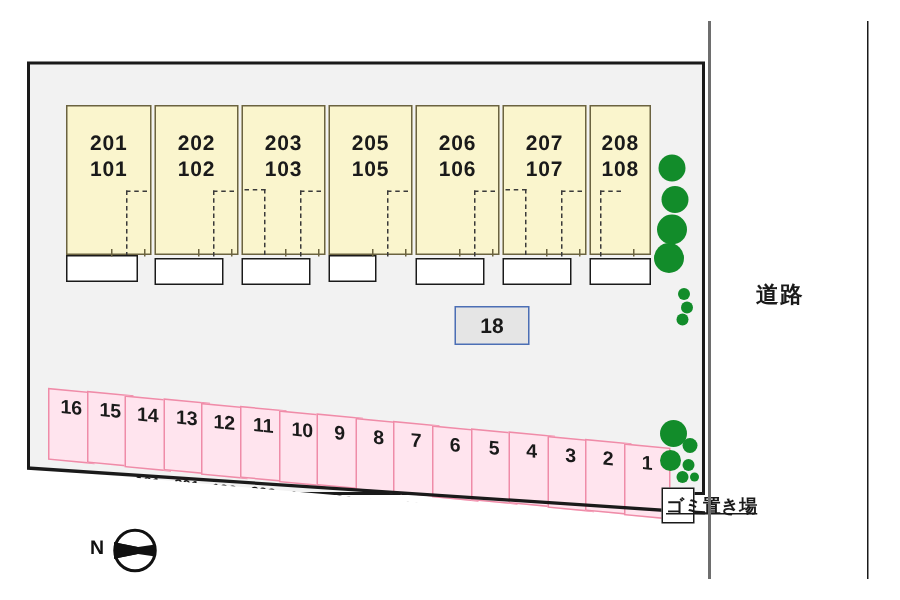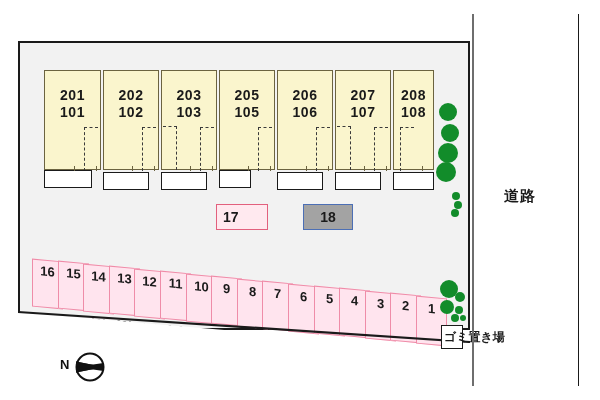--- a/index.html
+++ b/index.html
@@ -121,21 +121,21 @@
     font-weight: bold;
     display: flex;
     align-items: center;
     padding-left: 6px;
     color: #1a1a1a;
   }
   .box18 {
     position: absolute;
     left: 303px; top: 204px;
     width: 50px; height: 26px;
-    background: #a3a3a3;
+    background: #e5e5e5;
     border: 1.6px solid #4c6fb5;
     box-sizing: border-box;
     font-size: 14px;
     font-weight: bold;
     display: flex;
     align-items: center;
     justify-content: center;
     color: #1a1a1a;
   }
   .bike-label {
@@ -213,20 +213,21 @@
     box-sizing: border-box;
   }
   .gomi-label {
     position: absolute;
     left: 444px; top: 329px;
     font-size: 12px;
     font-weight: bold;
     white-space: nowrap;
     font-family: "DejaVu Sans", sans-serif;
     color: #1a1a1a;
+    text-decoration: underline;
   }
 
   
   .road-left-line {
     position: absolute;
     left: 472px; top: 14px;
     width: 0; height: 372px;
     border-left: 2px solid #6e6e6e;
   }
   .road-right-line {
@@ -323,23 +324,20 @@
         <div class="base-tick" style="left: 204px; top: 96px;"></div>
         <div class="base-tick" style="left: 226px; top: 96px;"></div>
         <div class="base-tick" style="left: 262px; top: 96px;"></div>
         <div class="base-tick" style="left: 284px; top: 96px;"></div>
         <div class="base-tick" style="left: 320px; top: 96px;"></div>
         <div class="base-tick" style="left: 342px; top: 96px;"></div>
         <div class="base-tick" style="left: 378px; top: 96px;"></div>
       </div>
   </div>
 
-  <div class="box17">
-    <span>17</span>
-  </div>
 
   <div class="box18">
     <span>18</span>
   </div>
 
   <div class="parking-title">駐車場</div>
 
   <div class="parking-strip">
     <div id="stalls-layer">
         <div class="stall" style="left: 0px; top: 2px; transform: skewY(5.4deg);">

